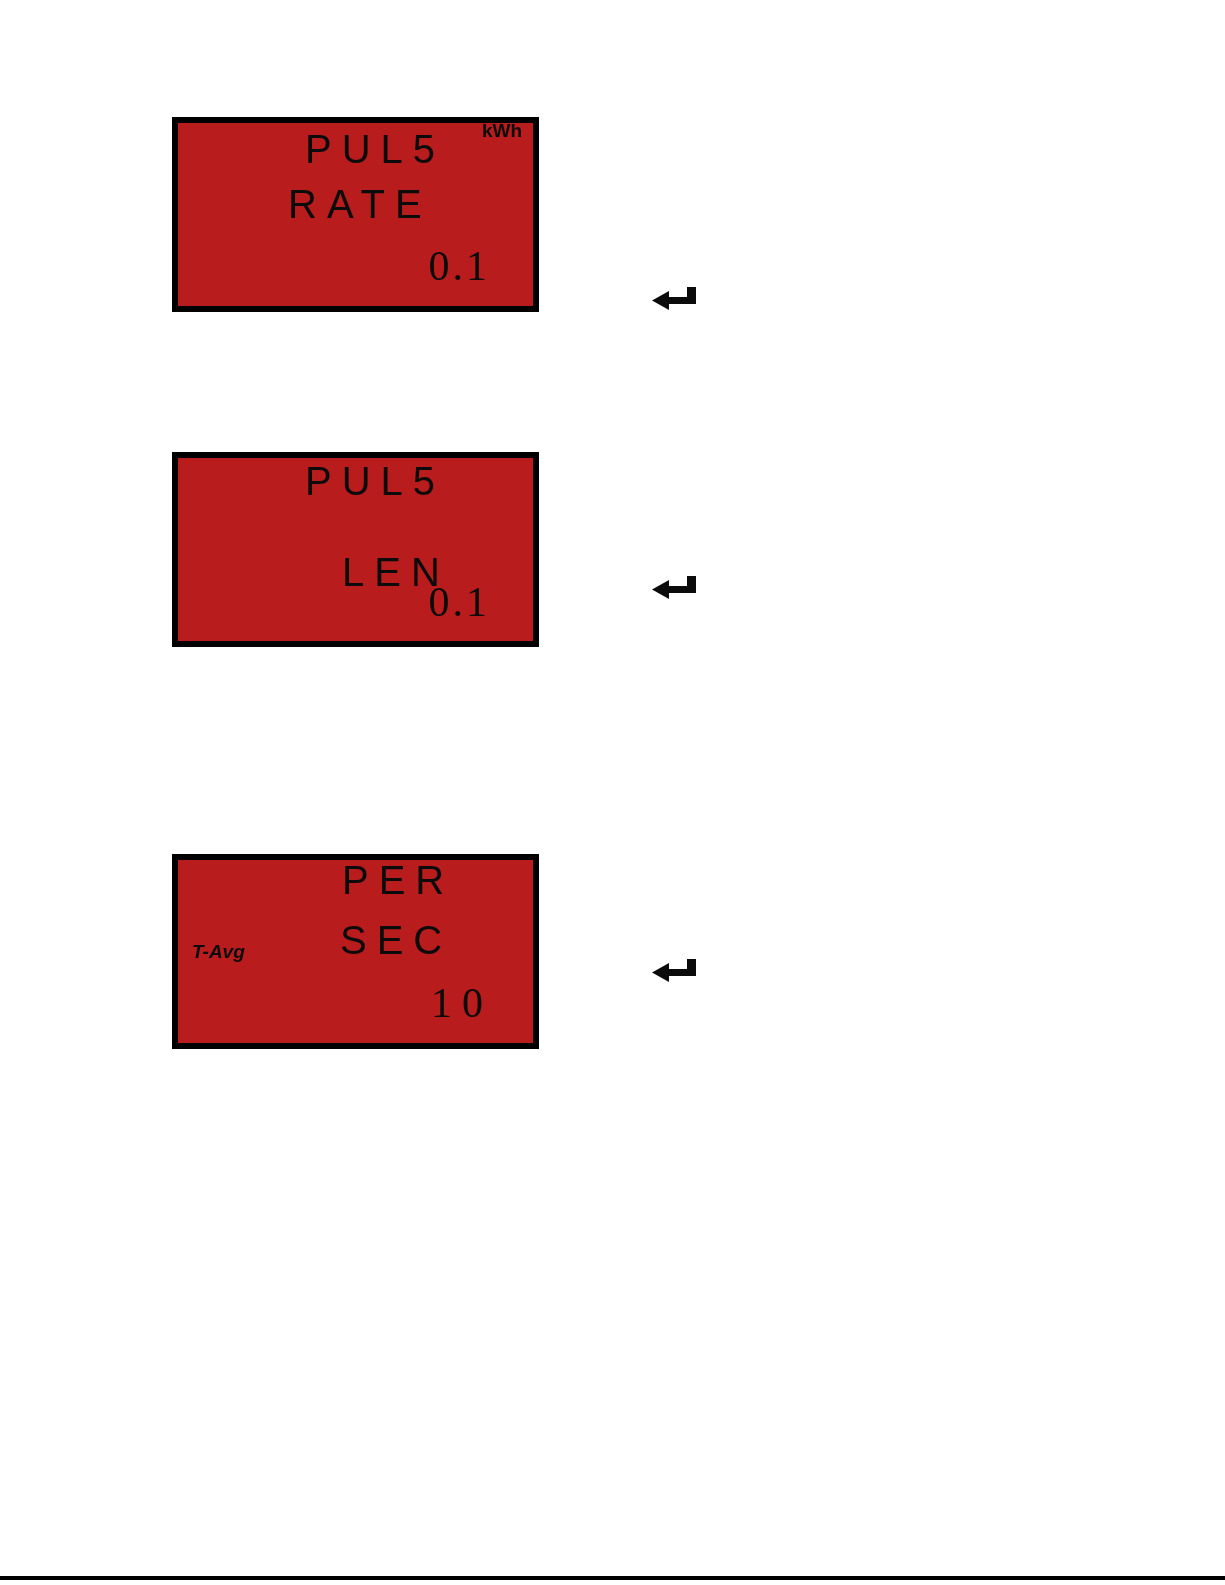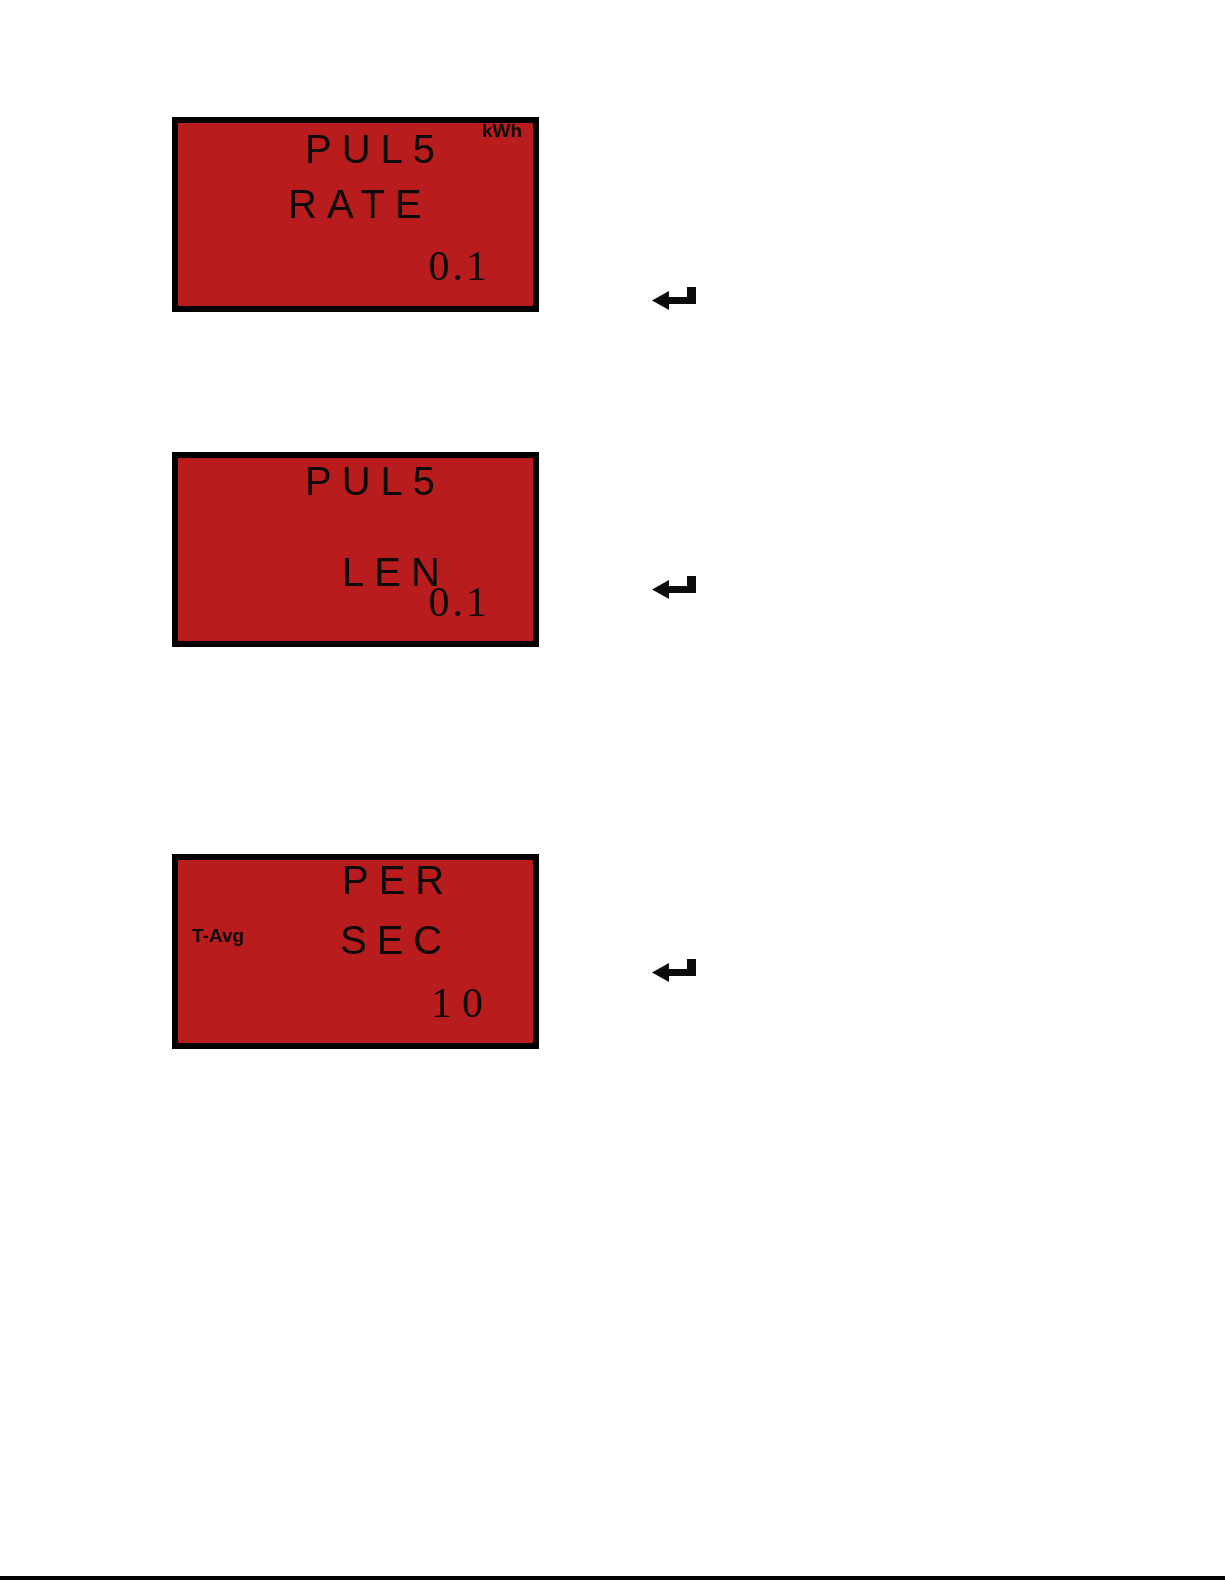--- a/index.html
+++ b/index.html
@@ -56,21 +56,21 @@
   .lcd-1 .val { right: 43px; top: 116px; }
   .lcd-1 .unit { right: 11px; top: 0px; }
 
   .lcd-2 .l1 { left: 127px; top: 3px; }
   .lcd-2 .l2 { left: 164px; top: 58px; margin-top: 36px; }
   .lcd-2 .val { right: 43px; top: 117px; }
 
   .lcd-3 .l1 { left: 164px; top: 0px; }
   .lcd-3 .l2 { left: 162px; top: 60px; }
   .lcd-3 .val { right: 40px; top: 116px; letter-spacing: 10px; text-align: right; }
-  .lcd-3 .annot { left: 14px; top: 68px; }
+  .lcd-3 .annot { left: 14px; top: 84px; font-style: italic; }
 
   
   .enter-arrow {
     position: absolute;
     left: 652px;
     width: 47px;
     height: 26px;
   }
   .enter-arrow-1 { top: 284px; }
   .enter-arrow-2 { top: 573px; }

